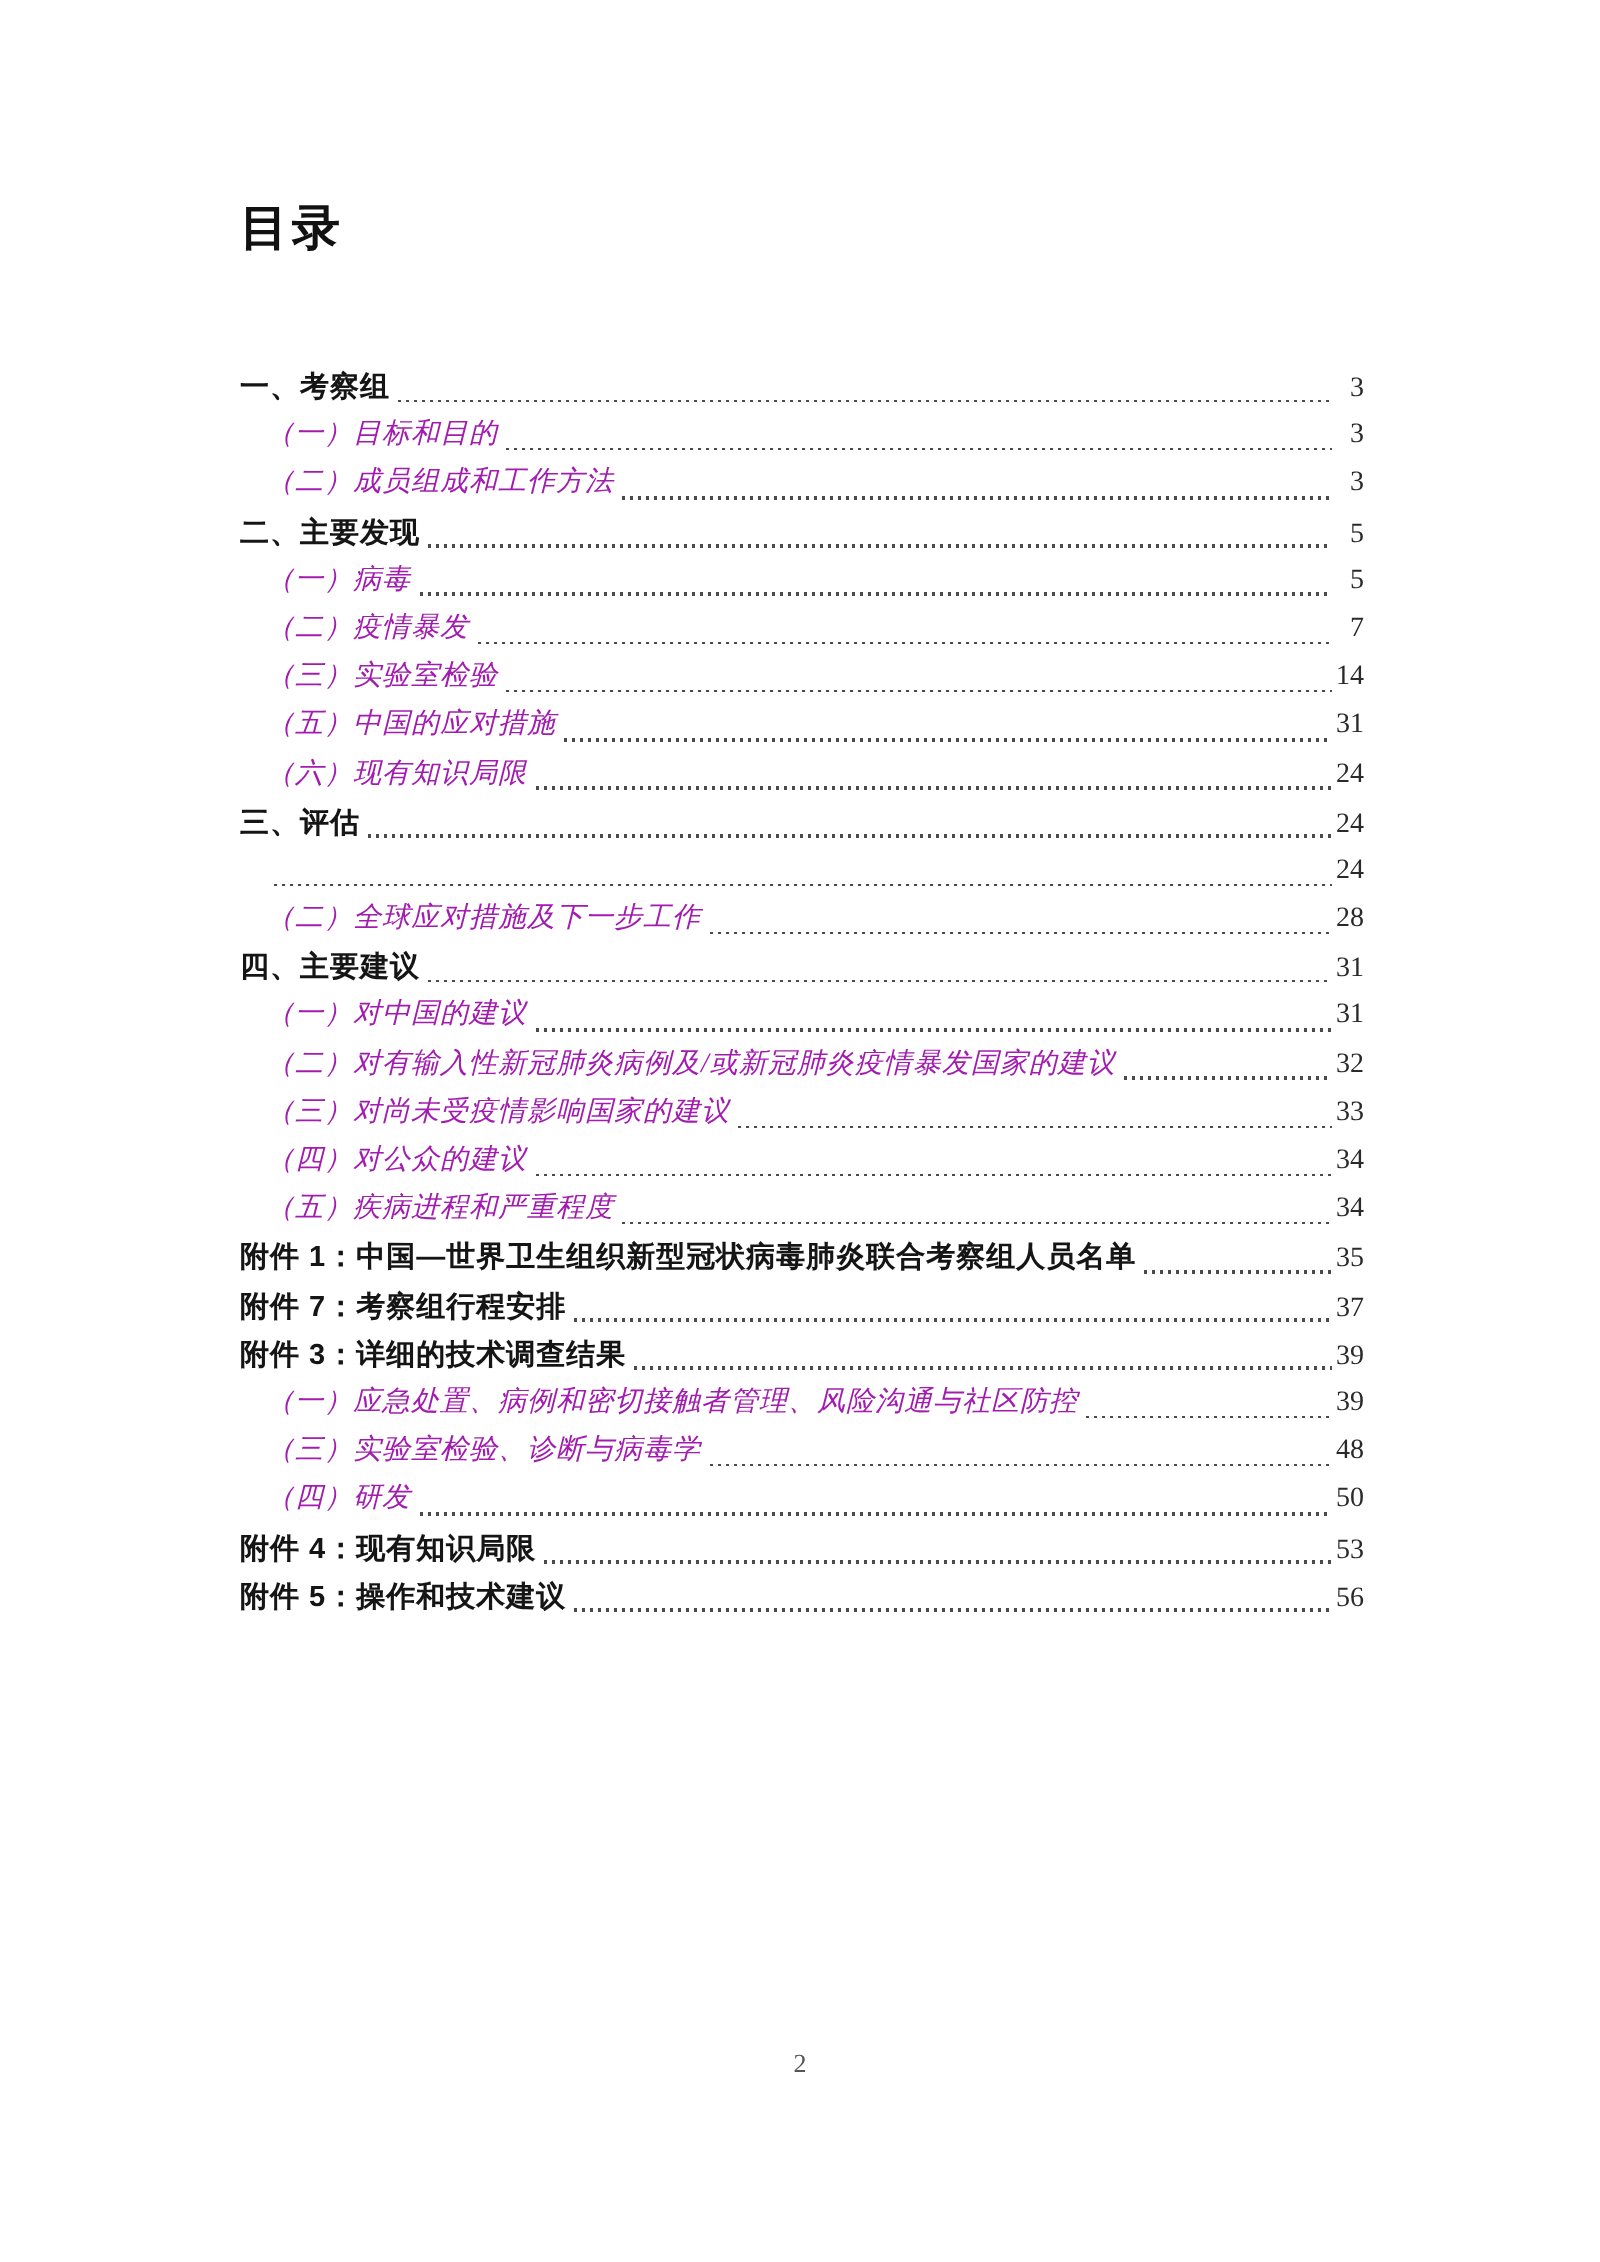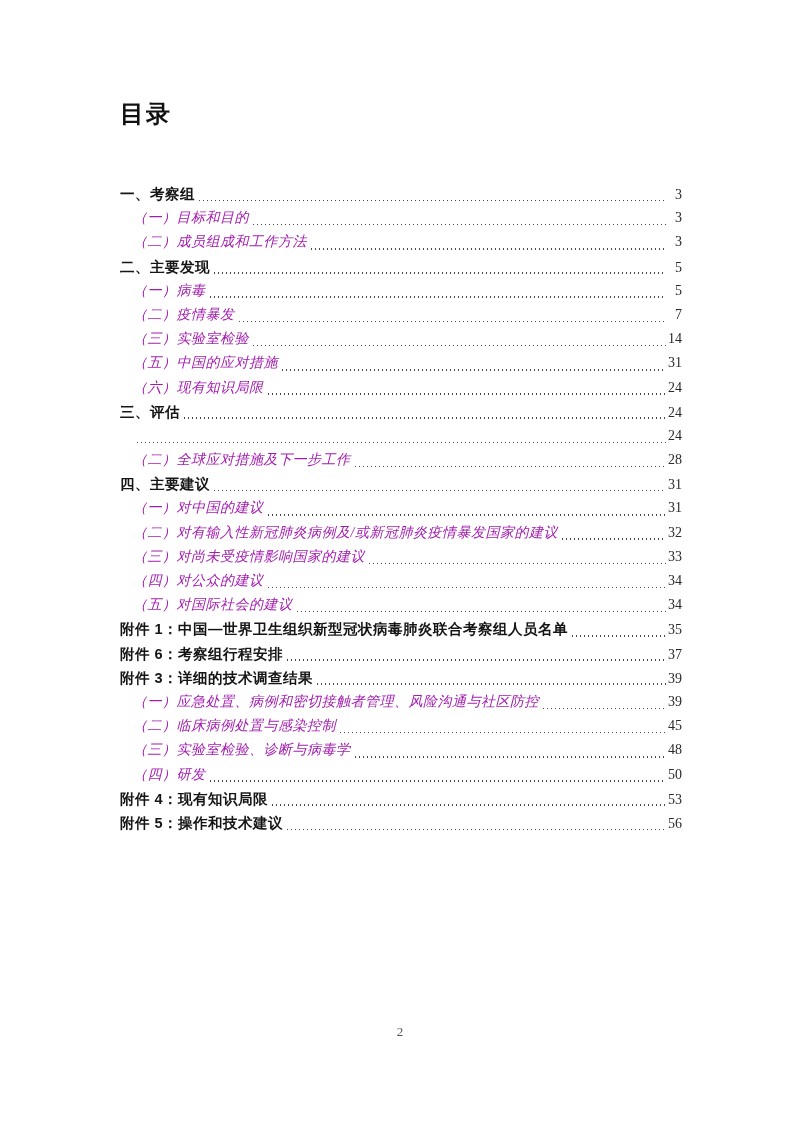--- a/index.html
+++ b/index.html
@@ -174,50 +174,45 @@
         <span class="label">（三）对尚未受疫情影响国家的建议</span>
         <span class="leader"></span>
         <span class="page-num">33</span>
       </div>
       <div class="toc-row level-2">
         <span class="label">（四）对公众的建议</span>
         <span class="leader"></span>
         <span class="page-num">34</span>
       </div>
       <div class="toc-row level-2">
-        <span class="label">（五）对国际社会的建议</span>
+        <span class="label">（五）疾病进程和严重程度</span>
         <span class="leader"></span>
         <span class="page-num">34</span>
       </div>
       <div class="toc-row level-1">
         <span class="label">附件 1：中国—世界卫生组织新型冠状病毒肺炎联合考察组人员名单</span>
         <span class="leader"></span>
         <span class="page-num">35</span>
       </div>
       <div class="toc-row level-1">
-        <span class="label">附件 6：考察组行程安排</span>
+        <span class="label">附件 7：考察组行程安排</span>
         <span class="leader"></span>
         <span class="page-num">37</span>
       </div>
       <div class="toc-row level-1">
         <span class="label">附件 3：详细的技术调查结果</span>
         <span class="leader"></span>
         <span class="page-num">39</span>
       </div>
       <div class="toc-row level-2">
         <span class="label">（一）应急处置、病例和密切接触者管理、风险沟通与社区防控</span>
         <span class="leader"></span>
         <span class="page-num">39</span>
       </div>
       <div class="toc-row level-2">
-        <span class="label">（二）临床病例处置与感染控制</span>
-        <span class="leader"></span>
-        <span class="page-num">45</span>
-      </div>
-      <div class="toc-row level-2">
         <span class="label">（三）实验室检验、诊断与病毒学</span>
         <span class="leader"></span>
         <span class="page-num">48</span>
       </div>
       <div class="toc-row level-2">
         <span class="label">（四）研发</span>
         <span class="leader"></span>
         <span class="page-num">50</span>
       </div>
       <div class="toc-row level-1">

